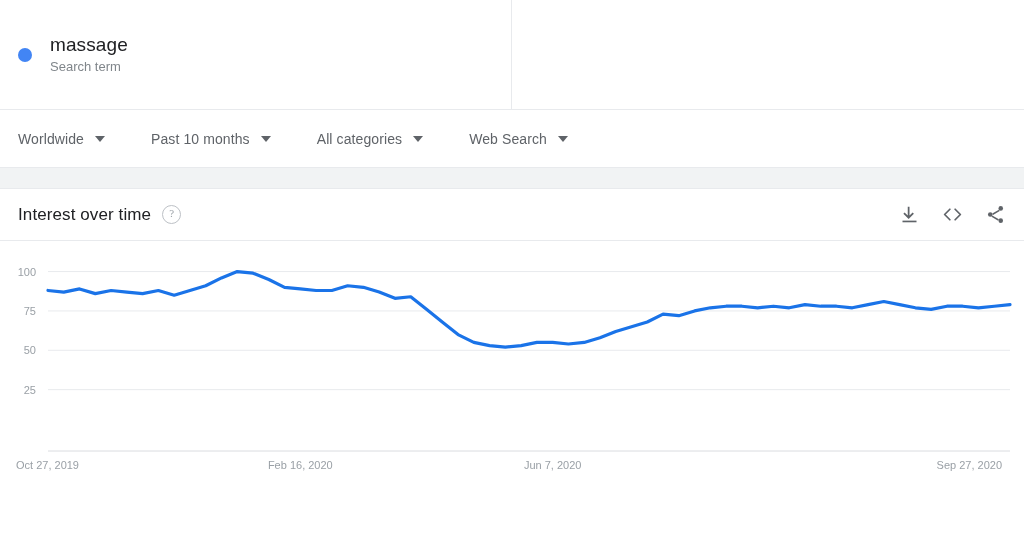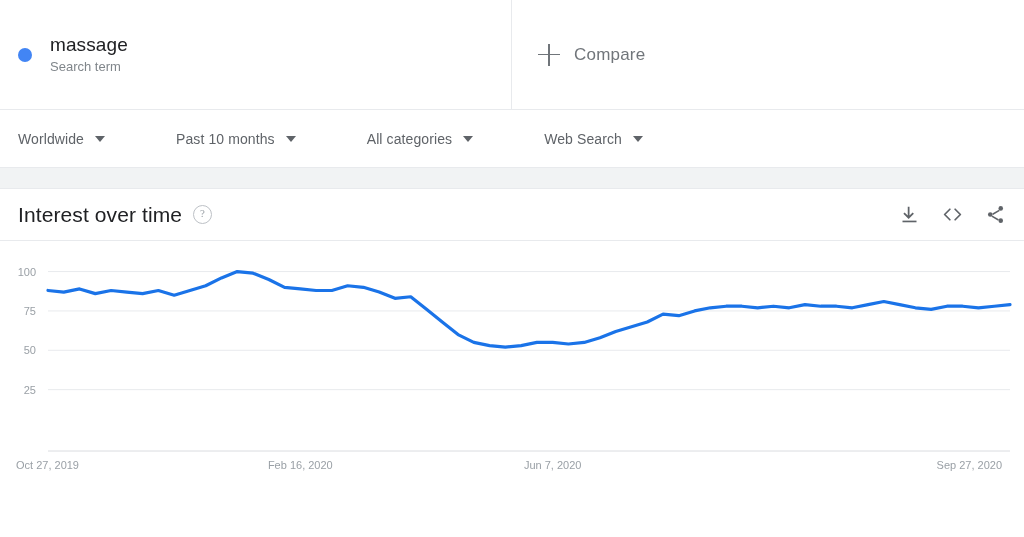--- a/index.html
+++ b/index.html
@@ -93,21 +93,20 @@
 
   
   .filter-bar {
     display: flex;
     align-items: center;
     height: 58px;
     border-bottom: 1px solid #e8eaed;
     box-sizing: border-box;
     padding-left: 18px;
     background: #fff;
-    gap: 25px;
   }
   .filter {
     display: flex;
     align-items: center;
     margin-right: 46px;
     cursor: pointer;
     white-space: nowrap;
   }
   .filter-label {
     font-size: 14px;
@@ -136,21 +135,21 @@
   }
   .card-head {
     height: 52px;
     display: flex;
     align-items: center;
     padding: 0 18px;
     border-bottom: 1px solid #e8eaed;
     box-sizing: border-box;
   }
   .card-title {
-    font-size: 21px;
+    font-size: 17px;
     color: #202124;
     letter-spacing: .1px;
   }
   .help-icon {
     width: 17px;
     height: 17px;
     border: 1.3px solid #bdc1c6;
     border-radius: 50%;
     color: #9aa0a6;
     font-size: 11px;
@@ -212,24 +211,20 @@
 </head>
 <body>
 
 <div class="term-row">
   <div class="term-cell">
     <span class="term-dot"></span>
     <span class="term-texts">
       <span class="term-title">massage</span>
       <span class="term-sub">Search term</span>
     </span>
-  </div>
-  <div class="compare-cell">
-    <span class="plus-icon"></span>
-    <span class="compare-label">Compare</span>
   </div>
 </div>
 
 <div class="filter-bar">
   <div class="filter">
     <span class="filter-label">Worldwide</span>
     <span class="caret"></span>
   </div>
   <div class="filter">
     <span class="filter-label">Past 10 months</span>

